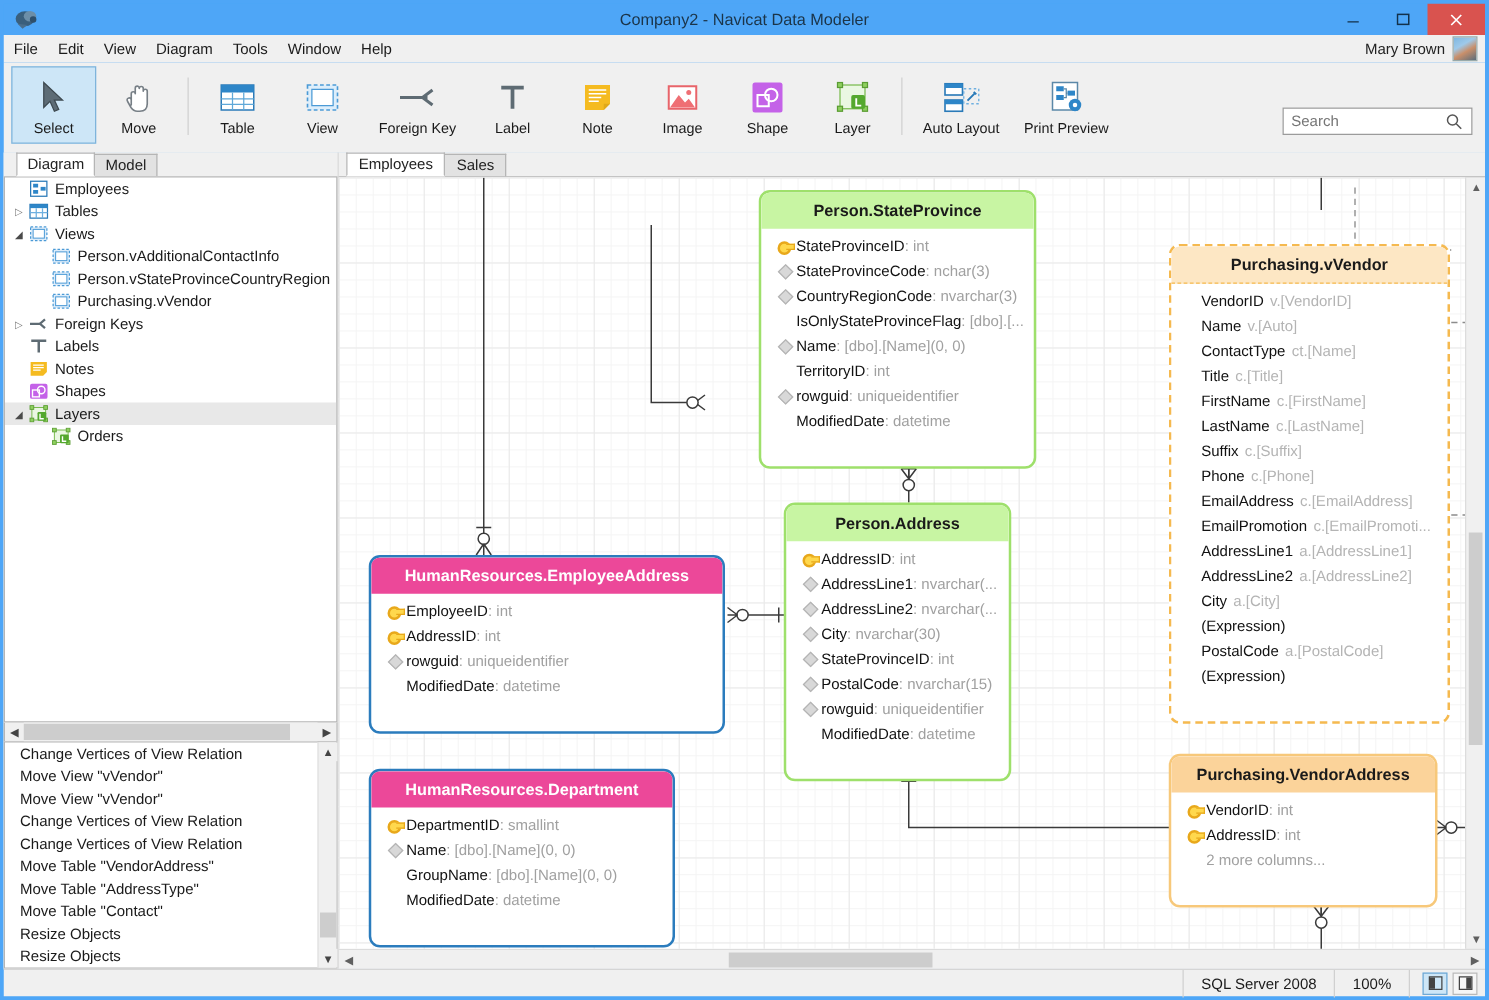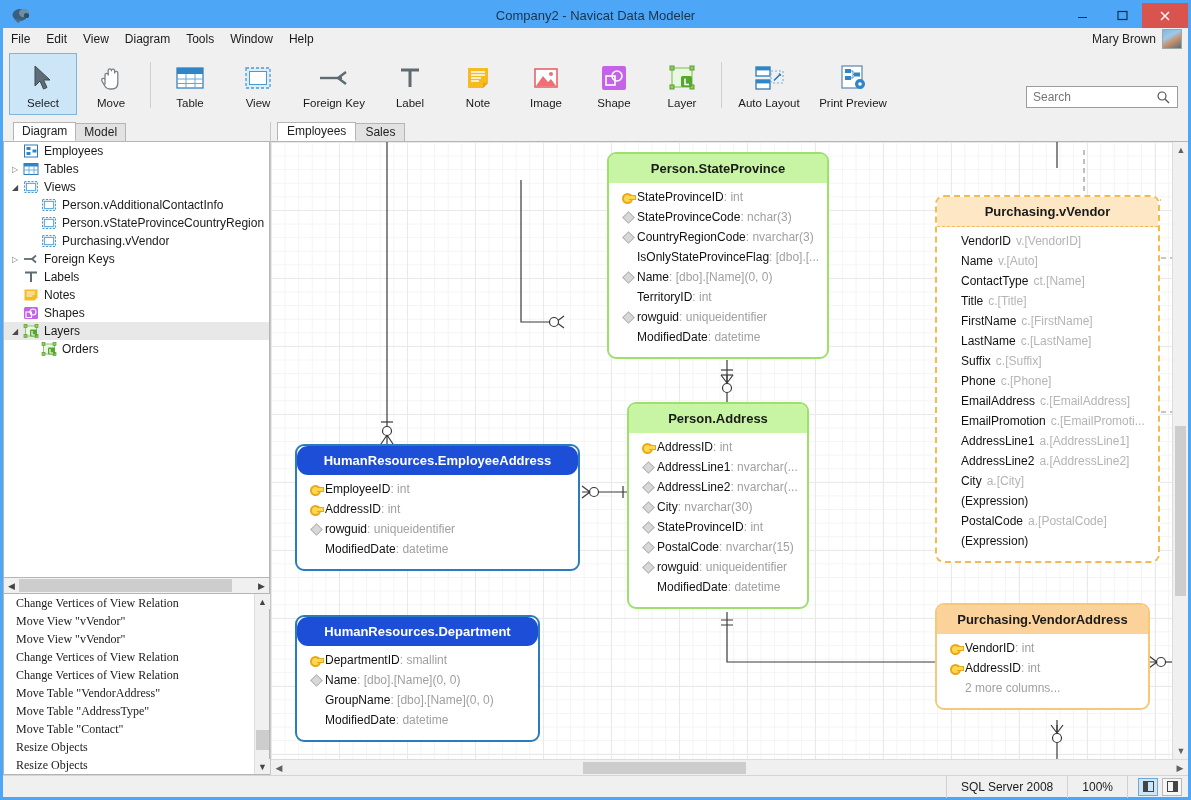--- a/index.html
+++ b/index.html
@@ -240,21 +240,20 @@
     overflow: hidden;
     padding-top: 0px;
   }
   .hrow {
     height: 18px;
     line-height: 18px;
     padding-left: 12px;
     font-size: 12px;
     color: #1a1a1a;
     white-space: nowrap;
-    font-family: Liberation Serif, serif;
   }
   .hist-vsb {
     width: 15px;
     flex: 0 0 15px;
     background: #f0f0f0;
     display: flex;
     flex-direction: column;
     border-left: 1px solid #ddd;
   }
 
@@ -343,40 +342,40 @@
     overflow: hidden;
     z-index: 5;
   }
   .entity .ehead {
     text-align: center;
     font-weight: bold;
     font-size: 13px;
     padding: 7px 4px 7px 4px;
     color: #1a1a1a;
   }
-  .entity .ebody { padding: 4px 0 10px 0; }
+  .entity .ebody { padding: 4px 0 26px 0; }
   .erow {
     height: 20px;
     display: flex;
     align-items: center;
     padding-left: 10px;
     font-size: 12px;
     white-space: nowrap;
     color: #111;
   }
   .erow .mk { width: 18px; flex: 0 0 18px; display: flex; align-items: center; justify-content: center; }
   .erow .nm { font-weight: normal; color: #111; }
   .erow .ty { color: #a0a0a0; }
 
   
   .e-green { border: 2px solid #9ee06b; box-shadow: 0 0 0 0 transparent; }
   .e-green .ehead { background: #c8f5a3; }
   
   .e-blue { border: 2px solid #2b7cbd; }
-  .e-blue .ehead { background: #1d4ed8; color: #fff; border-radius: 11px; }
+  .e-blue .ehead { background: #ec4899; color: #fff; }
   
   .e-orange { border: 2px solid #f7c87a; }
   .e-orange .ehead { background: #fbd39a; }
   
   .e-view { border: 2px dashed #f5b94f; background: #fff; }
   .e-view .ehead { background: #fde7c4; border-bottom: 1px dashed #f5b94f; }
   .e-view .erow { padding-left: 24px; }
   .e-view .erow .nm { color: #111; }
   .e-view .erow .ref { color: #b4b4b4; margin-left: 5px; }
 

